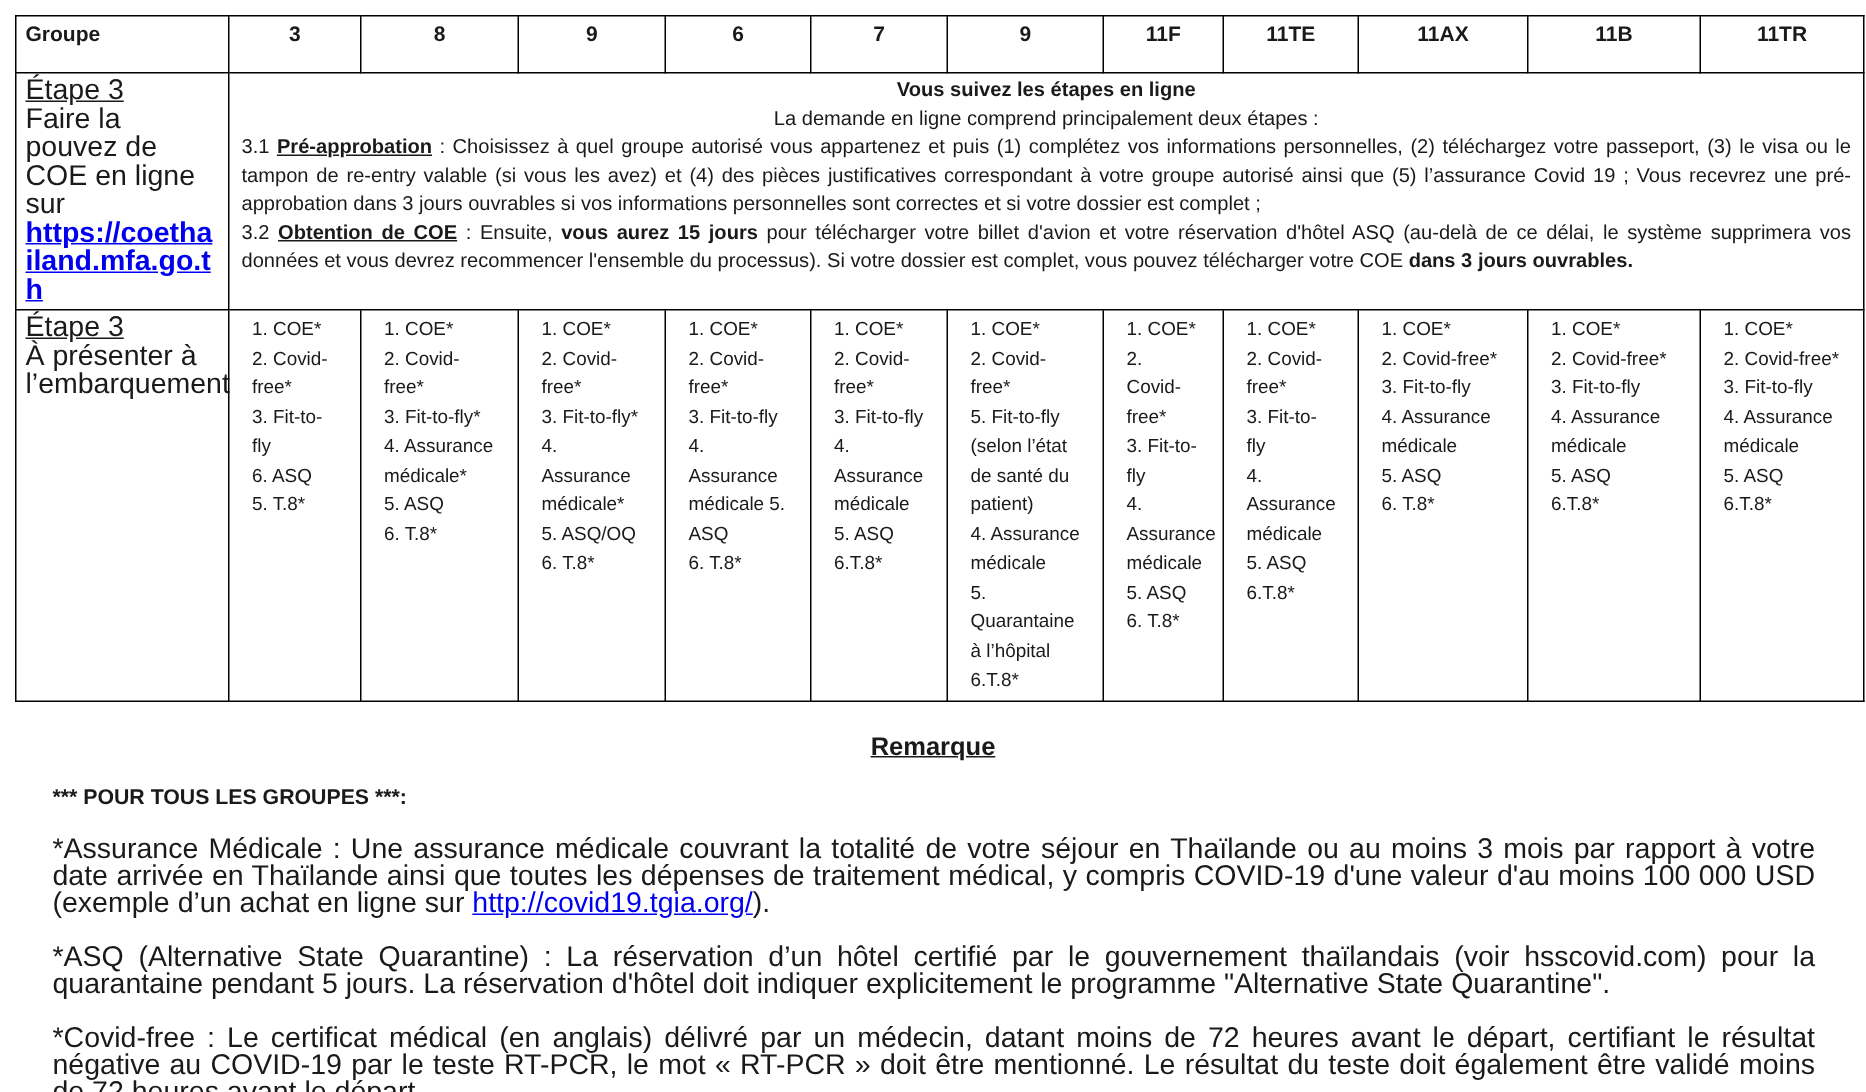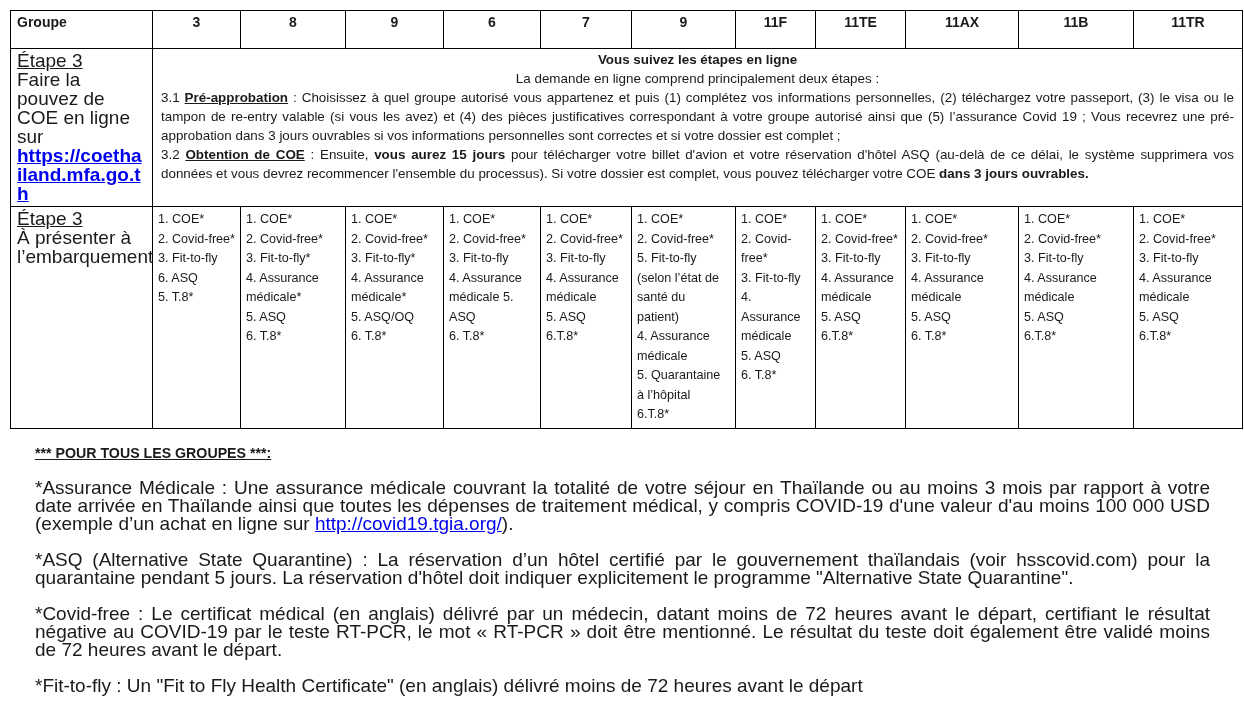--- a/index.html
+++ b/index.html
@@ -26,28 +26,28 @@
   tr.r4 { height: 190px; }
   .label-cell { padding: 2px 6px 3px; font-size: 19px; font-weight: bold; line-height: 19px; }
   .cell-title { text-decoration: underline; }
   .cell-link { color: var(--link); font-weight: bold; word-break: break-all; display: inline-block; cursor: pointer; }
   .e3-body { padding: 1px 8px 3px; font-size: 13.4px; line-height: 19px; }
   .ctr { text-align: center; }
   .just { text-align: justify; }
   .b { font-weight: bold; }
   .u { text-decoration: underline; font-weight: bold; }
   a.link { color: var(--link); text-decoration: underline; cursor: pointer; }
-  .e4-cell { padding: 3px 5px; font-size: 12.6px; line-height: 19.5px; }
+  .e4-cell { padding: 3px 15px; font-size: 12.6px; line-height: 19.5px; }
   .li { margin: 0; }
   .remarque-heading {
     text-align: center; font-size: 17px; font-weight: bold;
     text-decoration: underline; margin: 20px 0 0;
   }
   .notes { margin: 14px 34px 0 35px; }
-  .note-sub { font-weight: bold; text-decoration: underline; font-size: 14.2px; margin: 16px 0 0; }
+  .note-sub { font-weight: bold; font-size: 14.2px; margin: 16px 0 0; }
   p.note { font-size: 19px; line-height: 18px; text-align: justify; margin: 18px 0; }
 </style>
 </head>
 <body>
 
 <div>
 
   <table class="coe">
     <colgroup>
       <col style="width:142px">
@@ -179,20 +179,21 @@
             <div class="li">2. Covid-free*</div>
             <div class="li">3. Fit-to-fly</div>
             <div class="li">4. Assurance médicale</div>
             <div class="li">5. ASQ</div>
             <div class="li">6.T.8*</div>
           </td>
         </tr>
   </tbody>
     </table>
 
+  <h2 class="remarque-heading">Remarque</h2>
 
   <div class="notes">
     <div class="note-sub">*** POUR TOUS LES GROUPES ***:</div>
     <p class="note"><span>*Assurance Médicale : Une assurance médicale couvrant la totalité de votre séjour en Thaïlande ou au moins 3 mois par rapport à votre date arrivée en Thaïlande ainsi que toutes les dépenses de traitement médical, y compris COVID-19 d'une valeur d'au moins 100 000 USD (exemple d’un achat en ligne sur </span><a href="#" class="link">http://covid19.tgia.org/</a><span>).</span></p>
     <p class="note"><span>*ASQ (Alternative State Quarantine) : La réservation d’un hôtel certifié par le gouvernement thaïlandais (voir hsscovid.com) pour la quarantaine pendant 5 jours. La réservation d'hôtel doit indiquer explicitement le programme "Alternative State Quarantine".</span></p>
     <p class="note"><span>*Covid-free : Le certificat médical (en anglais) délivré par un médecin, datant moins de 72 heures avant le départ, certifiant le résultat négative au COVID-19 par le teste RT-PCR, le mot « RT-PCR » doit être mentionné. Le résultat du teste doit également être validé moins de 72 heures avant le départ.</span></p>
     <p class="note"><span>*Fit-to-fly : Un "Fit to Fly Health Certificate" (en anglais) délivré moins de 72 heures avant le départ</span></p>
 
   </div>
 

